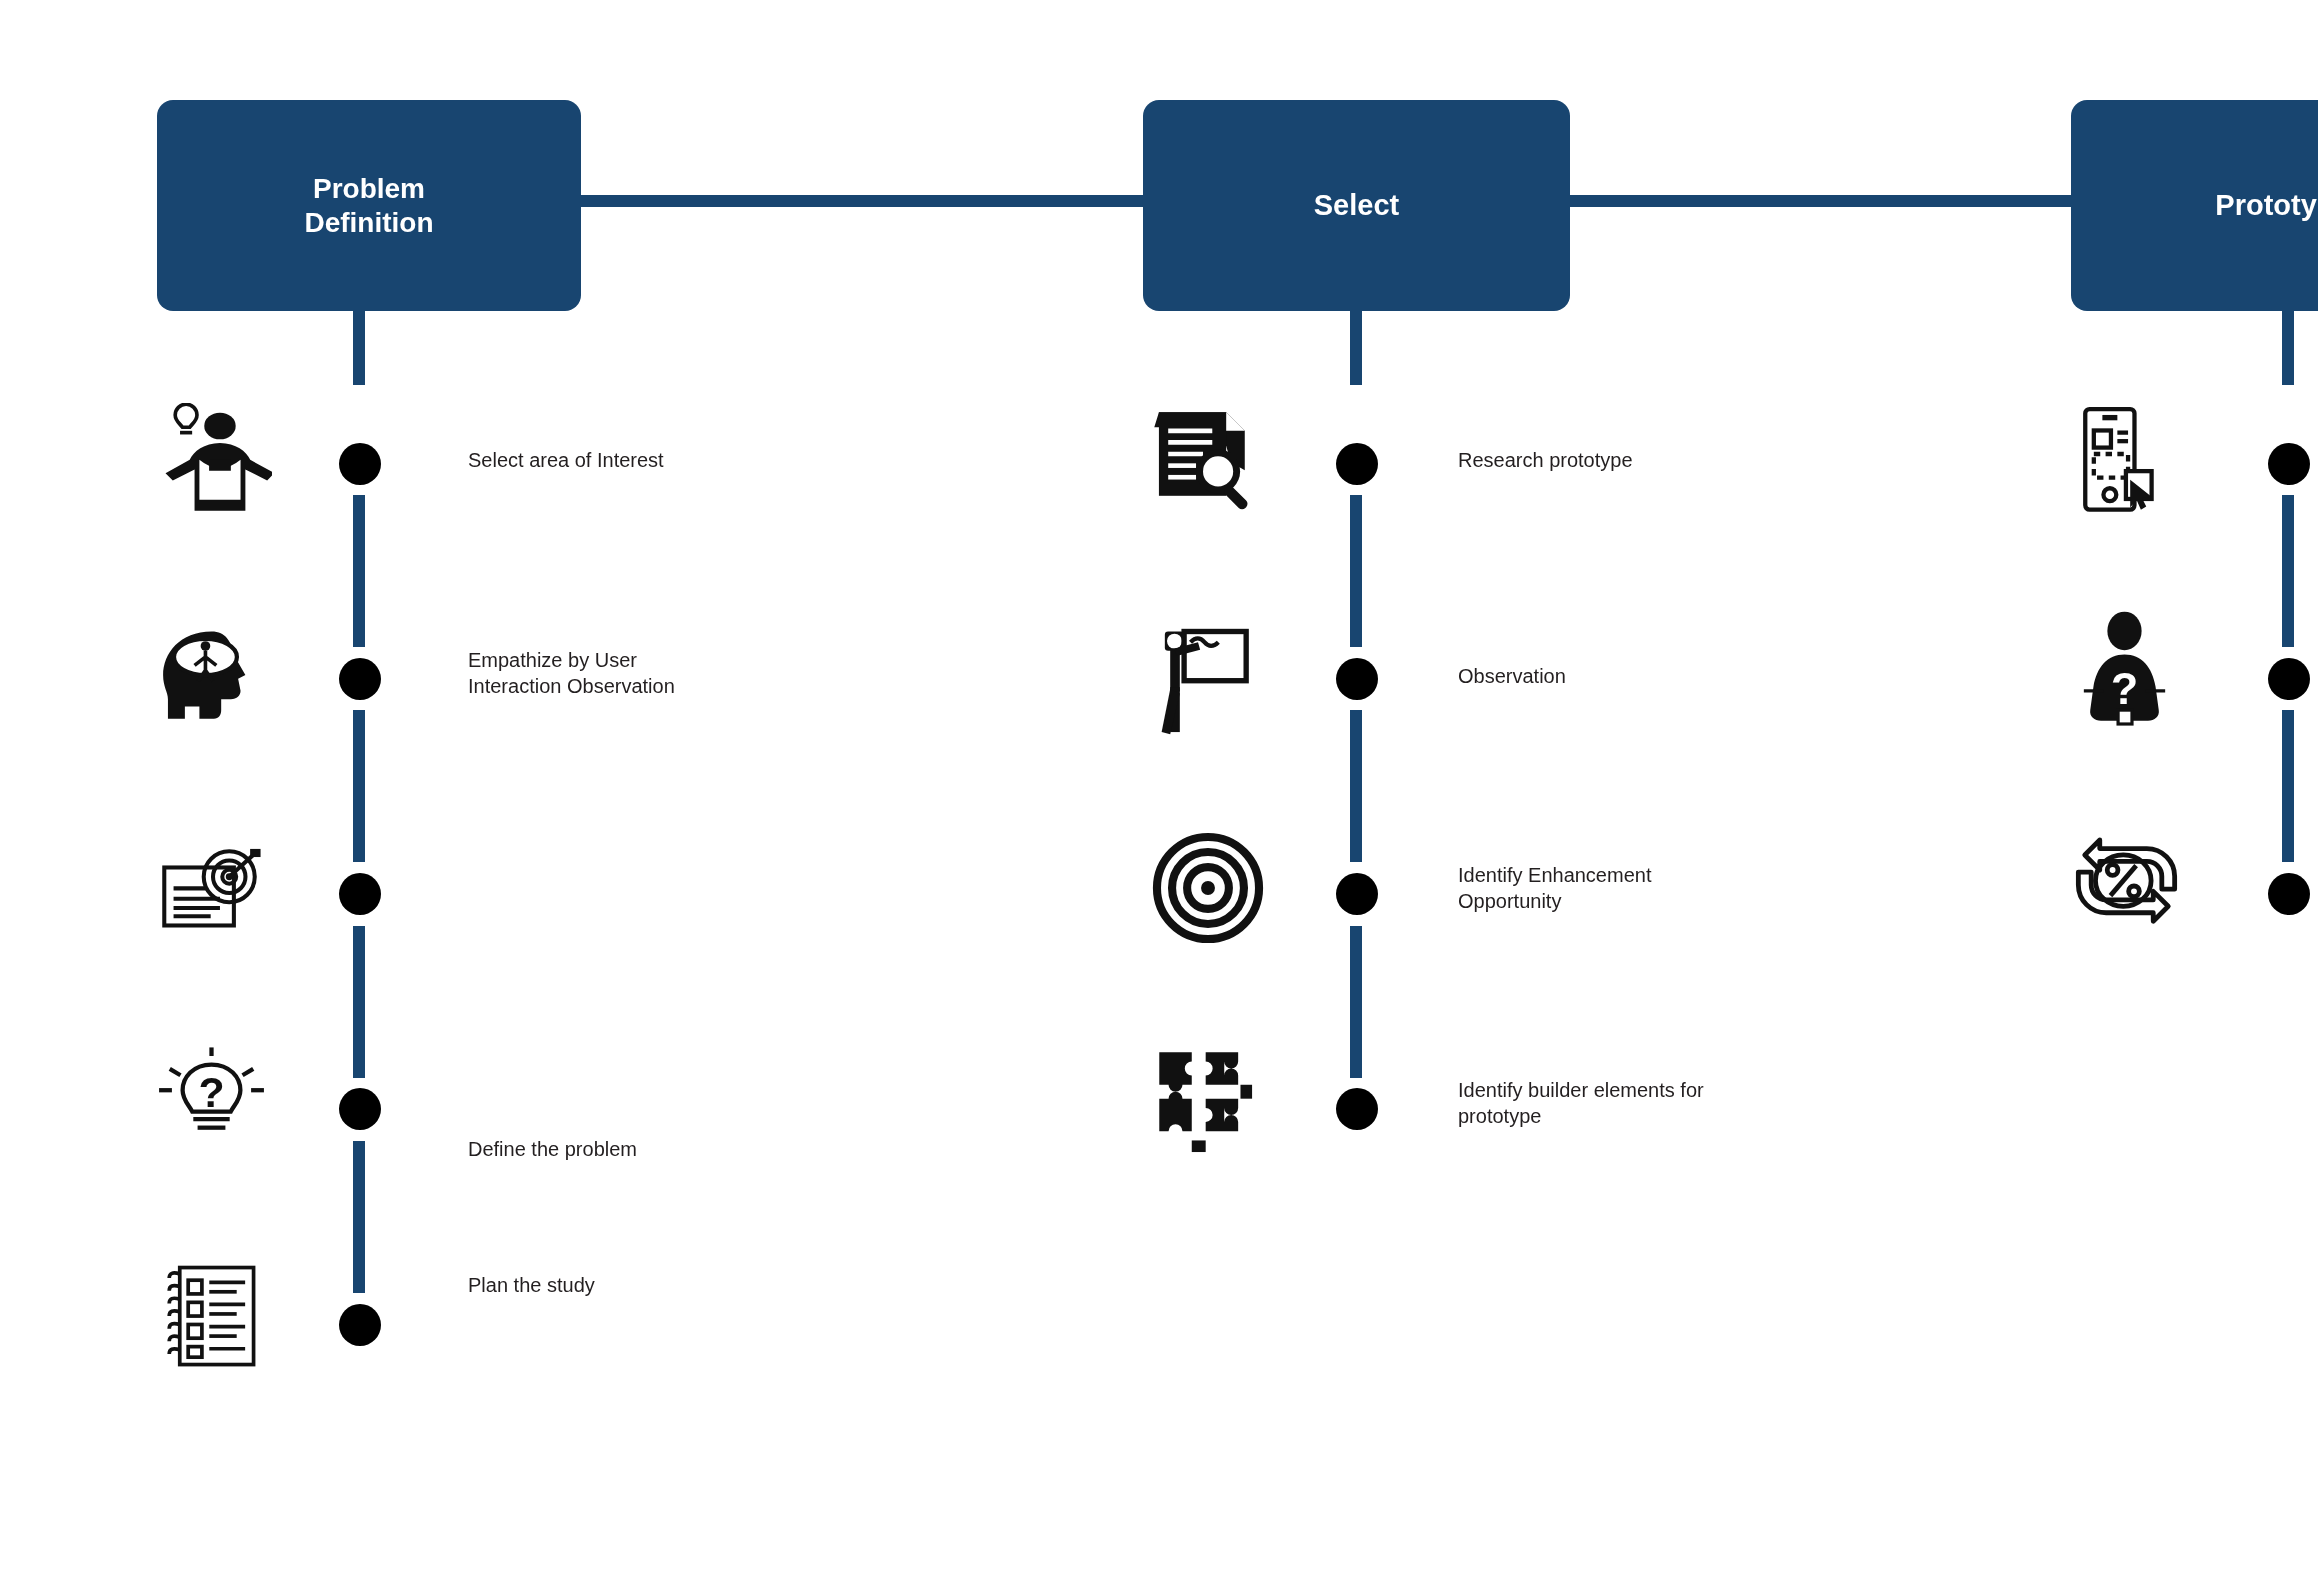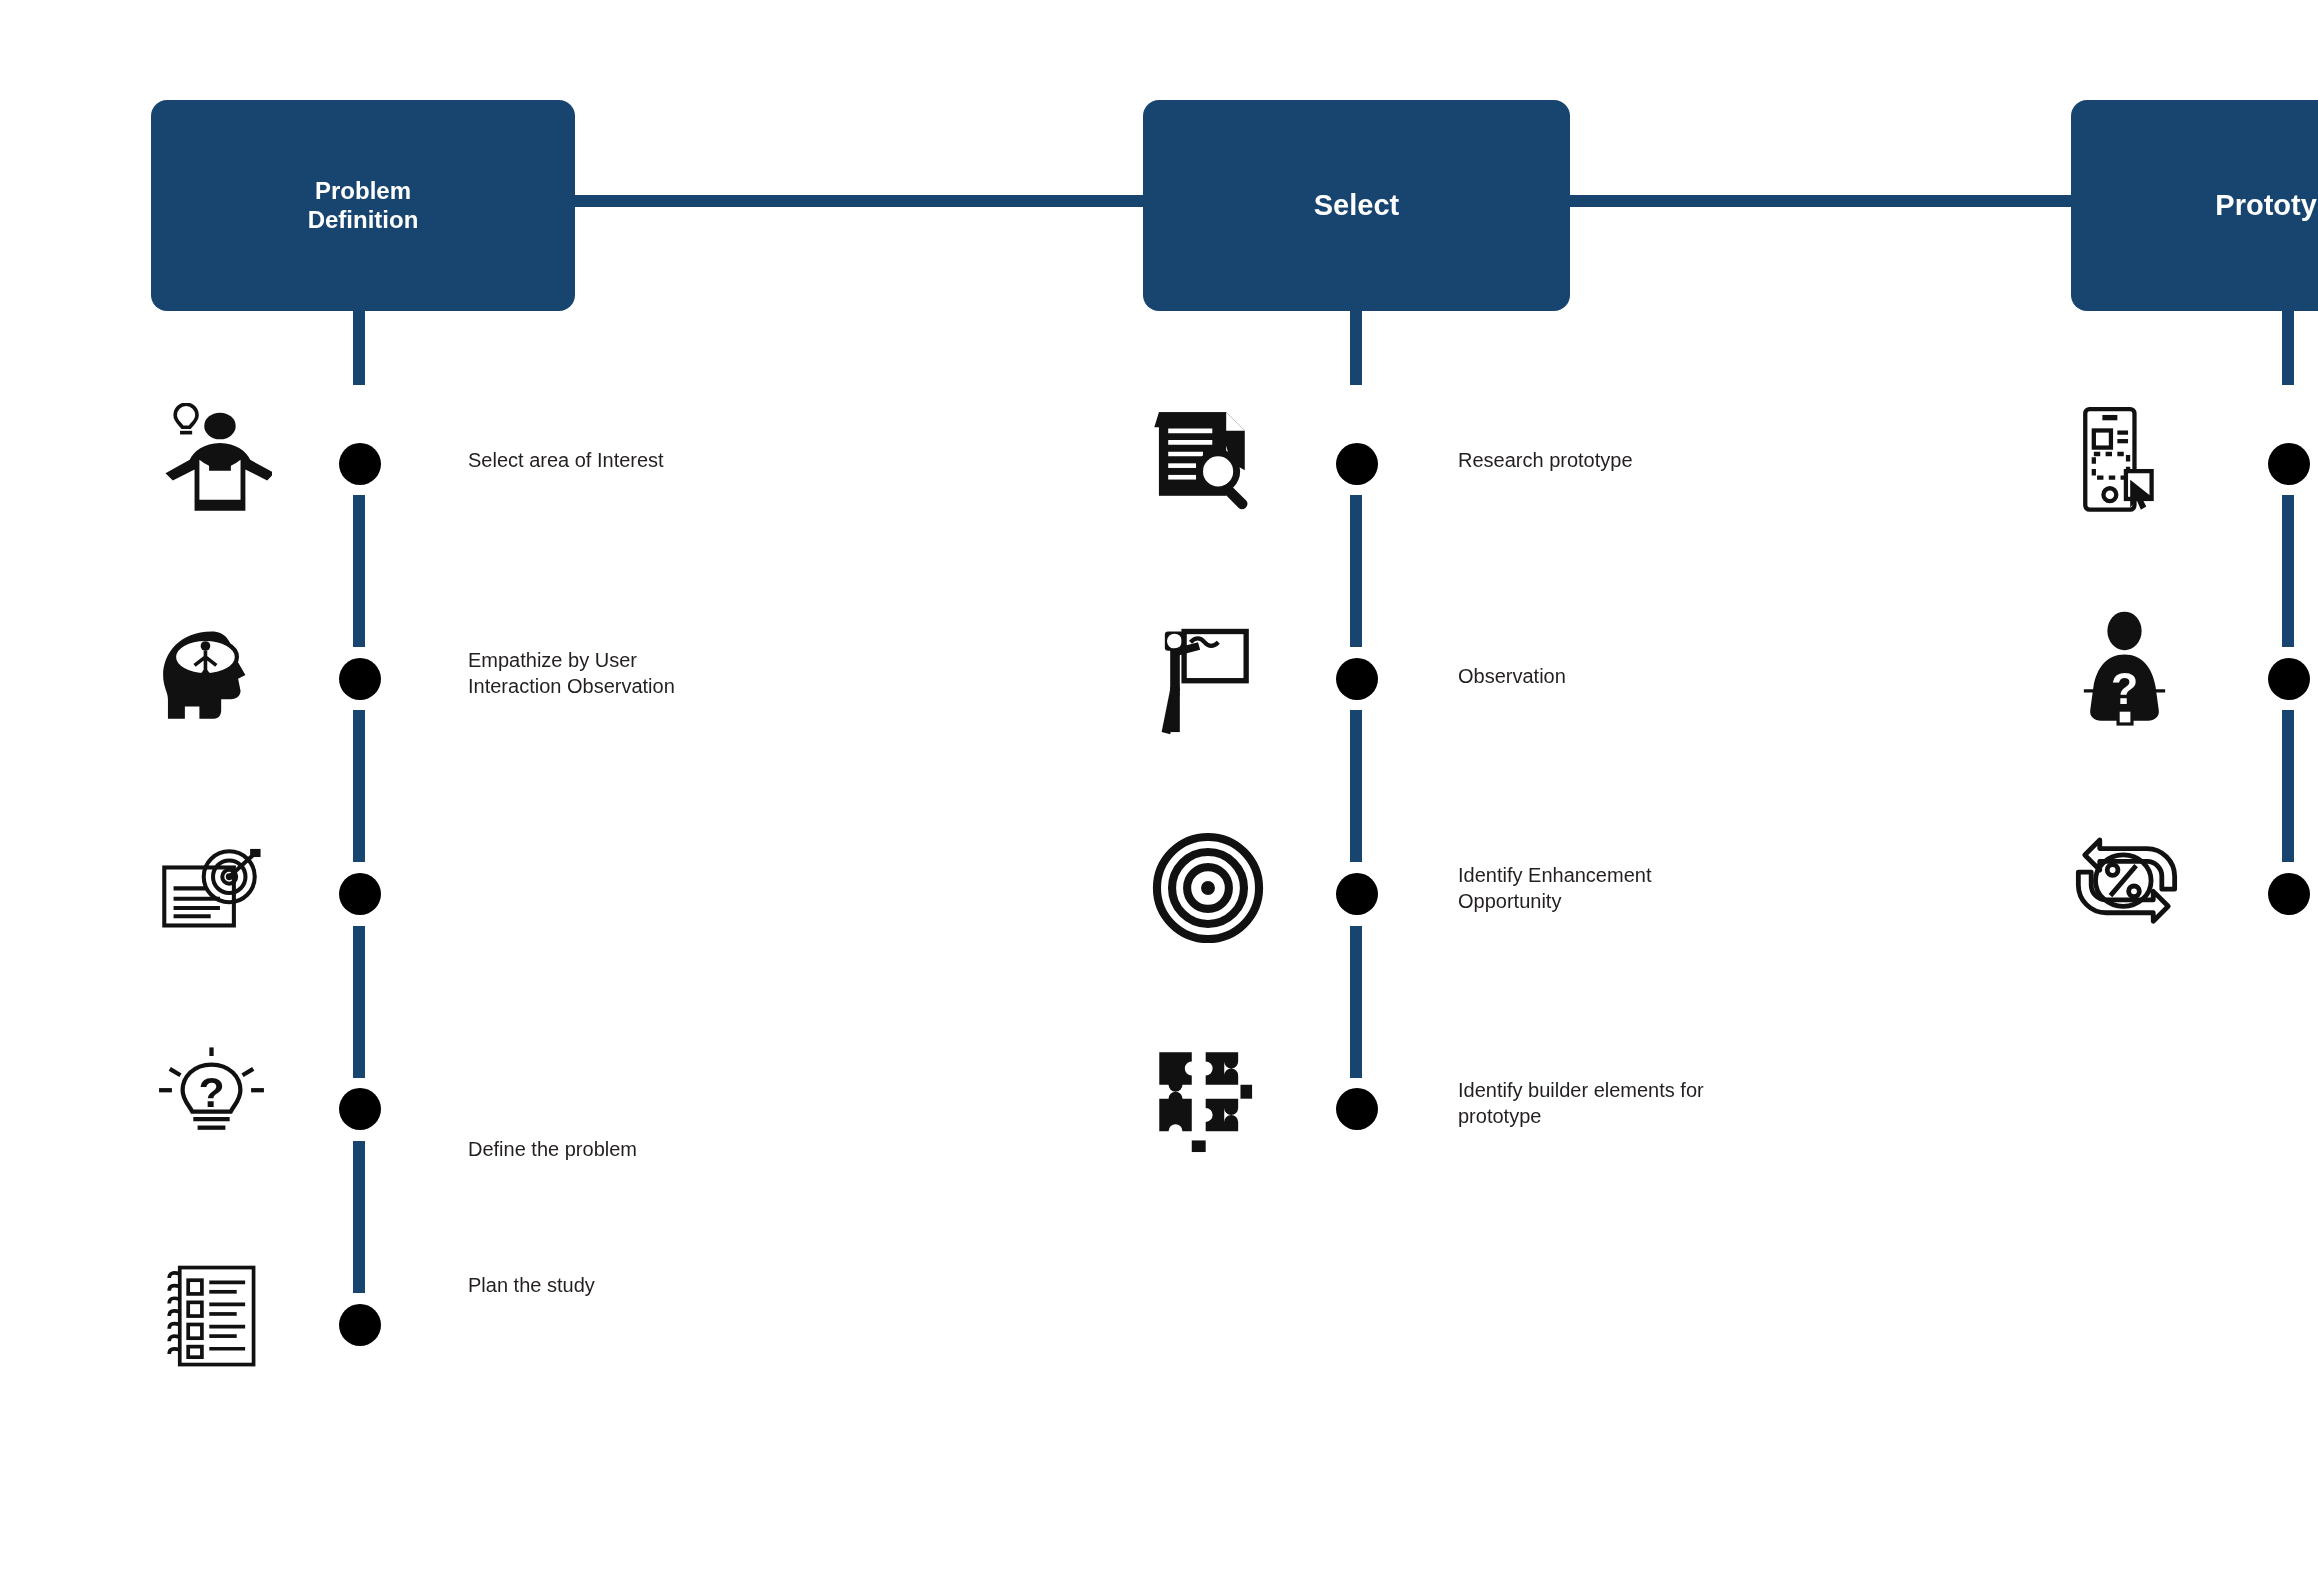--- a/index.html
+++ b/index.html
@@ -35,21 +35,21 @@
   .item-icon svg{display:block;width:100%;height:100%;}
 </style>
 </head>
 <body>
 
 <div id="stage">
 
   <div class="h-connector" style="left:575px;top:195px;width:573px;"></div>
   <div class="h-connector" style="left:1565px;top:195px;width:510px;"></div>
 
-  <div class="phase-box" style="left:151px;top:100px;width:424px;height:211px;font-size:24px;">
+  <div class="phase-box" style="left:157px;top:100px;width:424px;height:211px;font-size:28px;">
     <span class="phase-label">Problem
 Definition</span>
   </div>
   <div class="stem" style="left:353px;top:306px;height:79px;"></div>
 
   <div class="v-dash" style="left:353px;top:495px;height:152px;"></div>
   <div class="v-dash" style="left:353px;top:710px;height:152px;"></div>
   <div class="v-dash" style="left:353px;top:926px;height:152px;"></div>
   <div class="v-dash" style="left:353px;top:1141px;height:152px;"></div>
 

